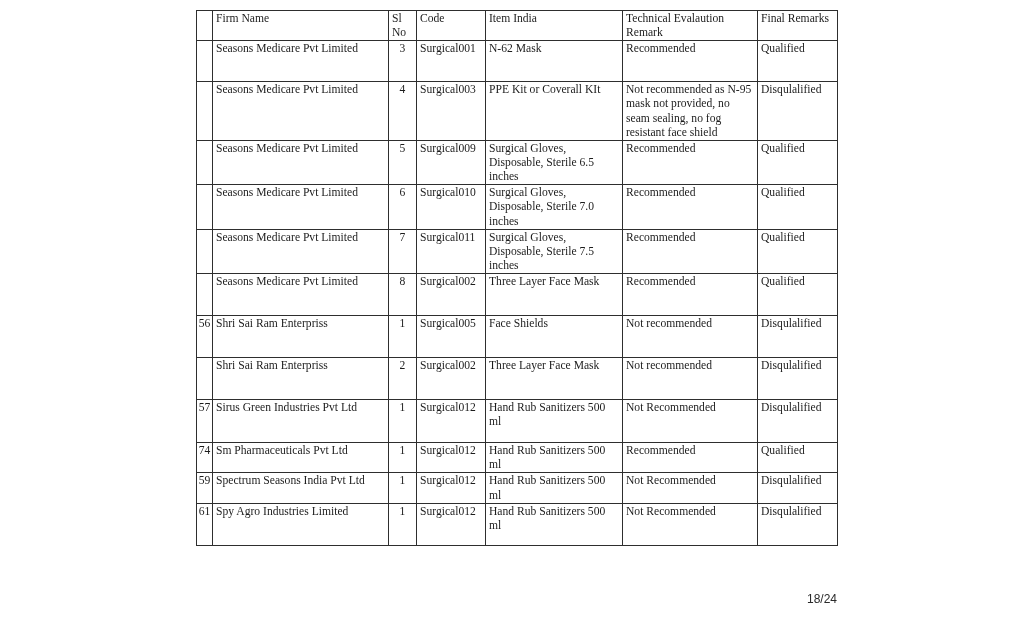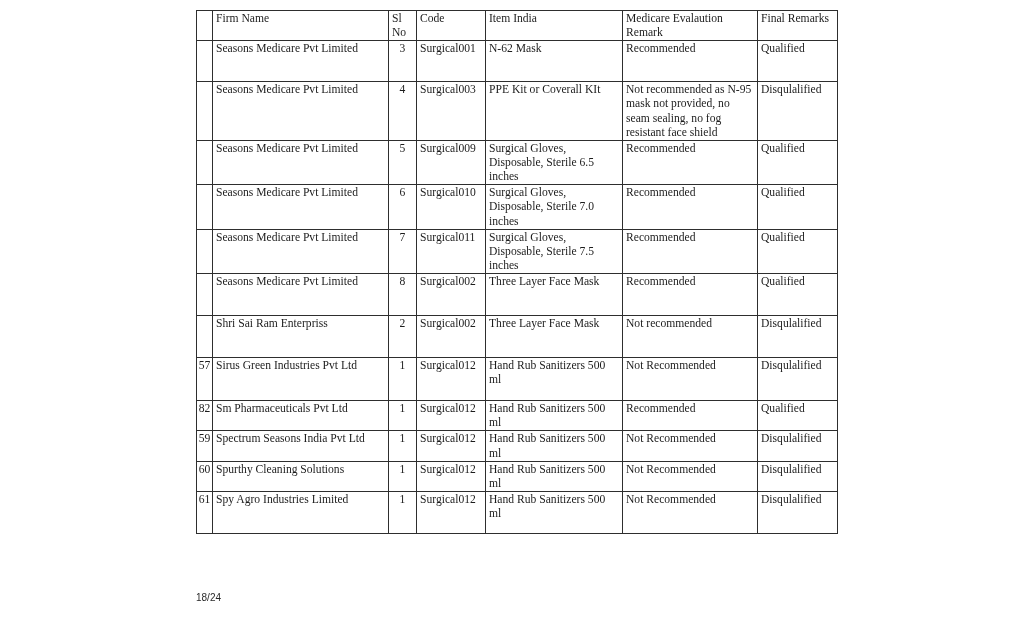--- a/index.html
+++ b/index.html
@@ -44,23 +44,23 @@
   table.eval-table td.c-slno {
     text-align: center;
     padding-left: 1px;
     padding-right: 1px;
   }
   .page-footer {
     position: absolute;
     left: 196px;
     top: 592px;
     width: 641px;
-    text-align: left;
+    text-align: right;
     font-family: "Liberation Sans", sans-serif;
-    font-size: 10px;
+    font-size: 12px;
     color: #2a2a2a;
   }
 </style>
 </head>
 <body>
 
 <div class="doc-table-wrap">
   <table class="eval-table">
     <colgroup>
       <col style="width:16px">
@@ -71,21 +71,21 @@
       <col style="width:135px">
       <col style="width:80px">
     </colgroup>
     <thead>
       <tr style="height:30px">
         <th class="c-num"></th>
         <th>Firm Name</th>
         <th>Sl No</th>
         <th>Code</th>
         <th>Item India</th>
-        <th>Medicare Evalaution Remark</th>
+        <th>Technical Evalaution Remark</th>
         <th>Final Remarks</th>
       </tr>
     </thead>
     <tbody id="table-body">
         <tr style="height: 41px;">
           <td class="c-num"></td>
           <td>Seasons Medicare Pvt Limited</td>
           <td class="c-slno">3</td>
           <td>Surgical001</td>
           <td>N-62 Mask</td>
@@ -131,58 +131,58 @@
         <tr style="height: 42px;">
           <td class="c-num"></td>
           <td>Seasons Medicare Pvt Limited</td>
           <td class="c-slno">8</td>
           <td>Surgical002</td>
           <td>Three Layer Face Mask</td>
           <td>Recommended</td>
           <td>Qualified</td>
         </tr>
         <tr style="height: 42px;">
+          <td class="c-num">56</td>
+          <td>Shri Sai Ram Enterpriss</td>
+          <td class="c-slno">1</td>
+          <td>Surgical005</td>
+          <td>Face Shields</td>
+          <td>Not recommended</td>
+          <td>Disqulalified</td>
+        </tr>
+        <tr style="height: 42px;">
           <td class="c-num"></td>
           <td>Shri Sai Ram Enterpriss</td>
           <td class="c-slno">2</td>
           <td>Surgical002</td>
           <td>Three Layer Face Mask</td>
           <td>Not recommended</td>
           <td>Disqulalified</td>
         </tr>
         <tr style="height: 43px; padding-left: 29px;">
           <td class="c-num">57</td>
           <td>Sirus Green Industries Pvt Ltd</td>
           <td class="c-slno">1</td>
           <td>Surgical012</td>
           <td>Hand Rub Sanitizers 500 ml</td>
           <td>Not Recommended</td>
           <td>Disqulalified</td>
         </tr>
         <tr style="height: 12px;">
-          <td class="c-num">82</td>
+          <td class="c-num">74</td>
           <td>Sm Pharmaceuticals Pvt Ltd</td>
           <td class="c-slno">1</td>
           <td>Surgical012</td>
           <td>Hand Rub Sanitizers 500 ml</td>
           <td>Recommended</td>
           <td>Qualified</td>
         </tr>
         <tr style="height: 27px;">
           <td class="c-num">59</td>
           <td>Spectrum Seasons India Pvt Ltd</td>
-          <td class="c-slno">1</td>
-          <td>Surgical012</td>
-          <td>Hand Rub Sanitizers 500 ml</td>
-          <td>Not Recommended</td>
-          <td>Disqulalified</td>
-        </tr>
-        <tr style="height: 27px;">
-          <td class="c-num">60</td>
-          <td>Spurthy Cleaning Solutions</td>
           <td class="c-slno">1</td>
           <td>Surgical012</td>
           <td>Hand Rub Sanitizers 500 ml</td>
           <td>Not Recommended</td>
           <td>Disqulalified</td>
         </tr>
         <tr style="height: 42px;">
           <td class="c-num">61</td>
           <td>Spy Agro Industries Limited</td>
           <td class="c-slno">1</td>

